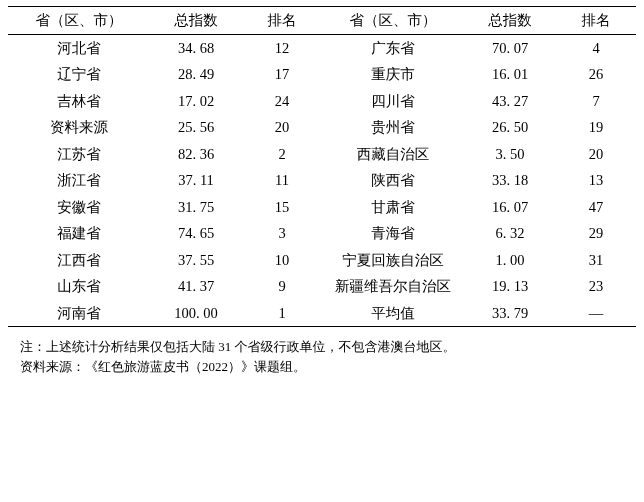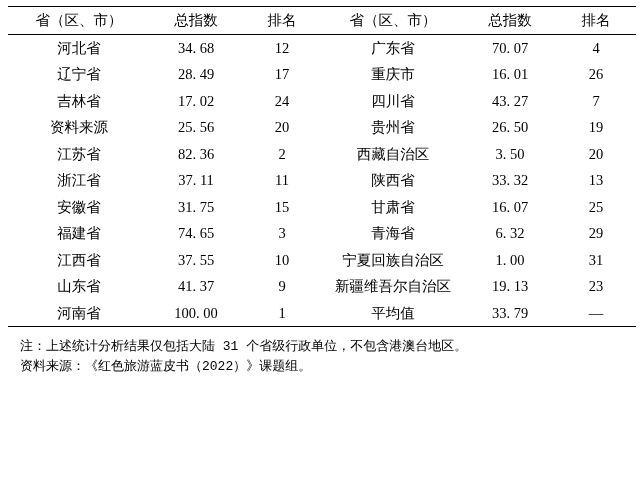--- a/index.html
+++ b/index.html
@@ -61,21 +61,21 @@
   td.avg-label {
     text-align: center;
   }
 
   .notes {
     margin: 10px 0 0 0;
     padding-left: 12px;
     font-size: 13px;
     line-height: 20px;
   }
-  .notes div { white-space: nowrap; font-family: Liberation Mono, monospace; }
+  .notes div { white-space: nowrap; }
 </style>
 </head>
 <body>
 
 <div class="page">
 
   <table class="data">
     <colgroup>
       <col class="c-prov">
         <col class="c-idx">
@@ -131,30 +131,30 @@
           <td class="vl-right">2</td>
           <td class="prov vl-left">西藏自治区</td>
           <td>3. 50</td>
           <td>20</td>
         </tr>
         <tr>
           <td class="prov">浙江省</td>
           <td>37. 11</td>
           <td class="vl-right">11</td>
           <td class="prov vl-left">陕西省</td>
-          <td>33. 32</td>
+          <td>33. 18</td>
           <td>13</td>
         </tr>
         <tr>
           <td class="prov">安徽省</td>
           <td>31. 75</td>
           <td class="vl-right">15</td>
           <td class="prov vl-left">甘肃省</td>
           <td>16. 07</td>
-          <td>25</td>
+          <td>47</td>
         </tr>
         <tr>
           <td class="prov">福建省</td>
           <td>74. 65</td>
           <td class="vl-right">3</td>
           <td class="prov vl-left">青海省</td>
           <td>6. 32</td>
           <td>29</td>
         </tr>
         <tr>

